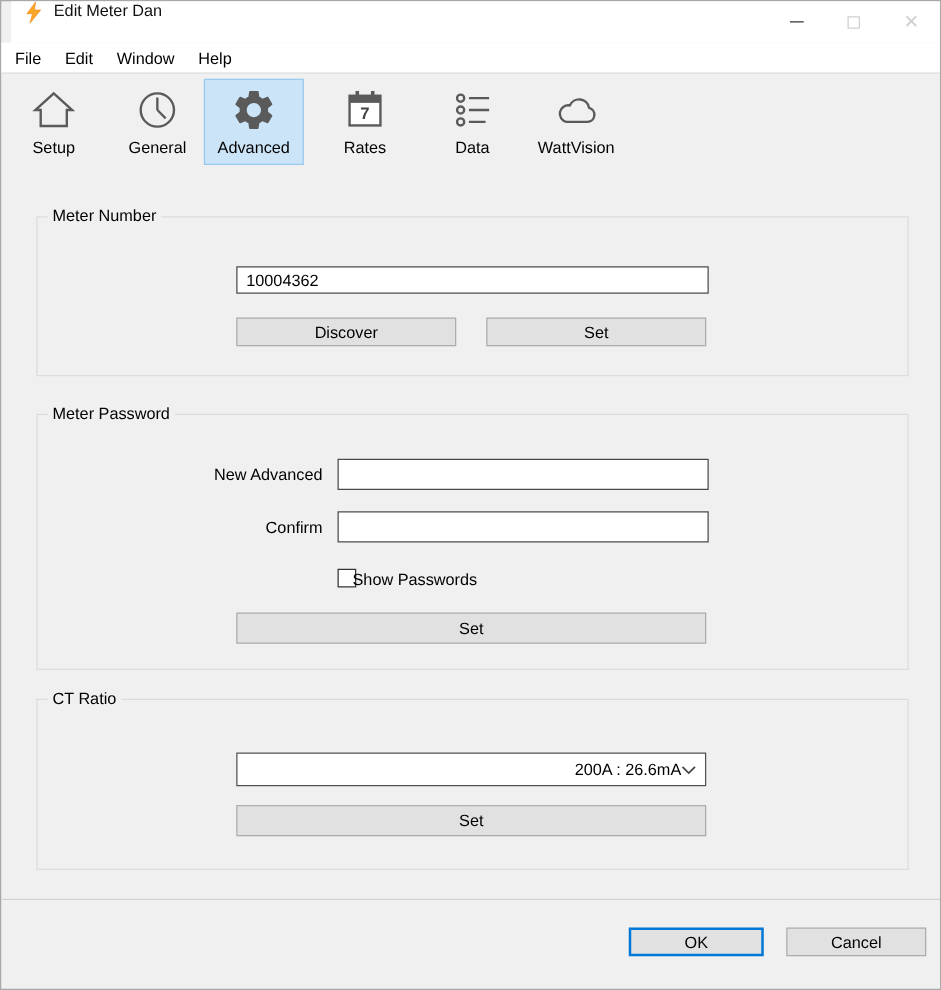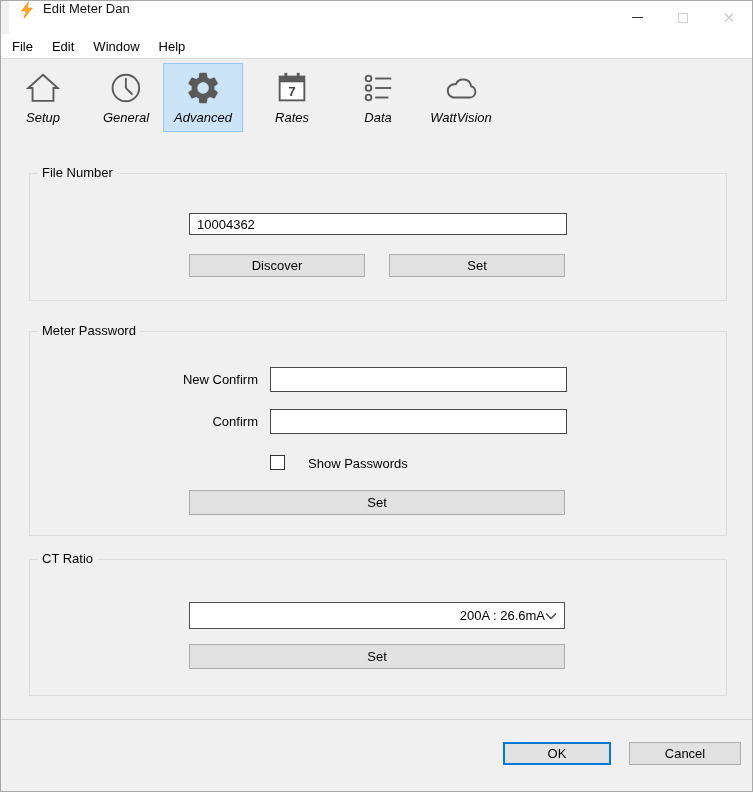--- a/index.html
+++ b/index.html
@@ -20,21 +20,21 @@
   .close-glyph{color:#cfcfcf;font-size:15px;line-height:1;}
   
   .menubar{position:absolute;top:33px;left:0;right:0;height:25px;background:#ffffff;
     border-bottom:1px solid #dadada;display:flex;align-items:center;padding-left:11px;gap:19px;font-size:13px;}
   .menu-item{cursor:default;}
   
   .tool-item{position:absolute;top:62px;display:flex;flex-direction:column;align-items:center;
     padding:5px 10px 6px 10px;border:1px solid transparent;transform:translateX(-50%);}
   .tool-item.active{background:#cce4f7;border:1px solid #9ac9ee;}
   .tool-item .ticon{width:38px;height:38px;display:block;}
-  .tool-label{font-size:13px;margin-top:3px;white-space:nowrap;font-style:italic;}
+  .tool-label{font-size:13px;margin-top:3px;white-space:nowrap;}
   
   .group{position:absolute;border:1px solid #dcdcdc;}
   .group-label{position:absolute;top:-9px;left:8px;background:#f0f0f0;padding:0 4px;font-size:13px;}
   
   .text-input{position:absolute;background:#fff;border:1px solid #494949;font-size:13px;
     padding:0 7px;font-family:"Liberation Sans",sans-serif;outline:none;}
   .btn{position:absolute;background:#e1e1e1;border:1px solid #adadad;font-size:13px;
     display:flex;align-items:center;justify-content:center;font-family:"Liberation Sans",sans-serif;padding:0;}
   .checkbox{position:absolute;width:15px;height:15px;background:#fff;border:1px solid #333;}
   .check-label{position:absolute;font-size:13px;}
@@ -123,34 +123,34 @@
   </div>
 
   <div class="tool-item" style="left:460px;justify-content:flex-end;">
     <svg class="ticon" viewBox="0 0 40 40">
       <path d="M11.5 30 L29 30 A6 6 0 0 0 30.5 18.2 A8.5 8.5 0 0 0 14.3 16.2 A7 7 0 0 0 11.5 30 Z" fill="none" stroke="#5a5a5a" stroke-width="2" stroke-linejoin="round"></path>
     </svg>
     <span class="tool-label">WattVision</span>
   </div>
 
   <div class="group" style="left:28px;top:172px;width:698px;height:128px;">
-    <span class="group-label">File Number</span>
+    <span class="group-label">Meter Number</span>
     <input class="text-input" style="left: 159px; top: 39px; width: 378px; height: 22px;" value="10004362">
     <button class="btn" style="left:159px;top:80px;width:176px;height:23px;">Discover</button>
     <button class="btn" style="left:359px;top:80px;width:176px;height:23px;">Set</button>
   </div>
 
   <div class="group" style="left:28px;top:330px;width:698px;height:205px;">
     <span class="group-label">Meter Password</span>
-    <span class="field-label" style="left:100px;top:40px;width:128px;">New Confirm</span>
+    <span class="field-label" style="left:100px;top:40px;width:128px;">New Advanced</span>
     <input class="text-input" style="left: 240px; top: 35px; width: 297px; height: 25px;" value="">
     <span class="field-label" style="left:100px;top:82px;width:128px;">Confirm</span>
     <input class="text-input" style="left: 240px; top: 77px; width: 297px; height: 25px;" value="">
     <span class="checkbox" style="left:240px;top:123px;"></span>
-    <span class="check-label" style="left:278px;top:124px;">Show Passwords</span>
+    <span class="check-label" style="left:252px;top:124px;">Show Passwords</span>
     <button class="btn" style="left:159px;top:158px;width:376px;height:25px;">Set</button>
   </div>
 
   <div class="group" style="left:28px;top:558px;width:698px;height:137px;">
     <span class="group-label">CT Ratio</span>
     <div class="select" style="left:159px;top:42px;width:376px;height:27px;">
       <span>200A : 26.6mA</span>
       <svg width="12" height="8" viewBox="0 0 12 8">
         <polyline points="1,1.5 6,6.5 11,1.5" fill="none" stroke="#444" stroke-width="1.4"></polyline>
       </svg>

